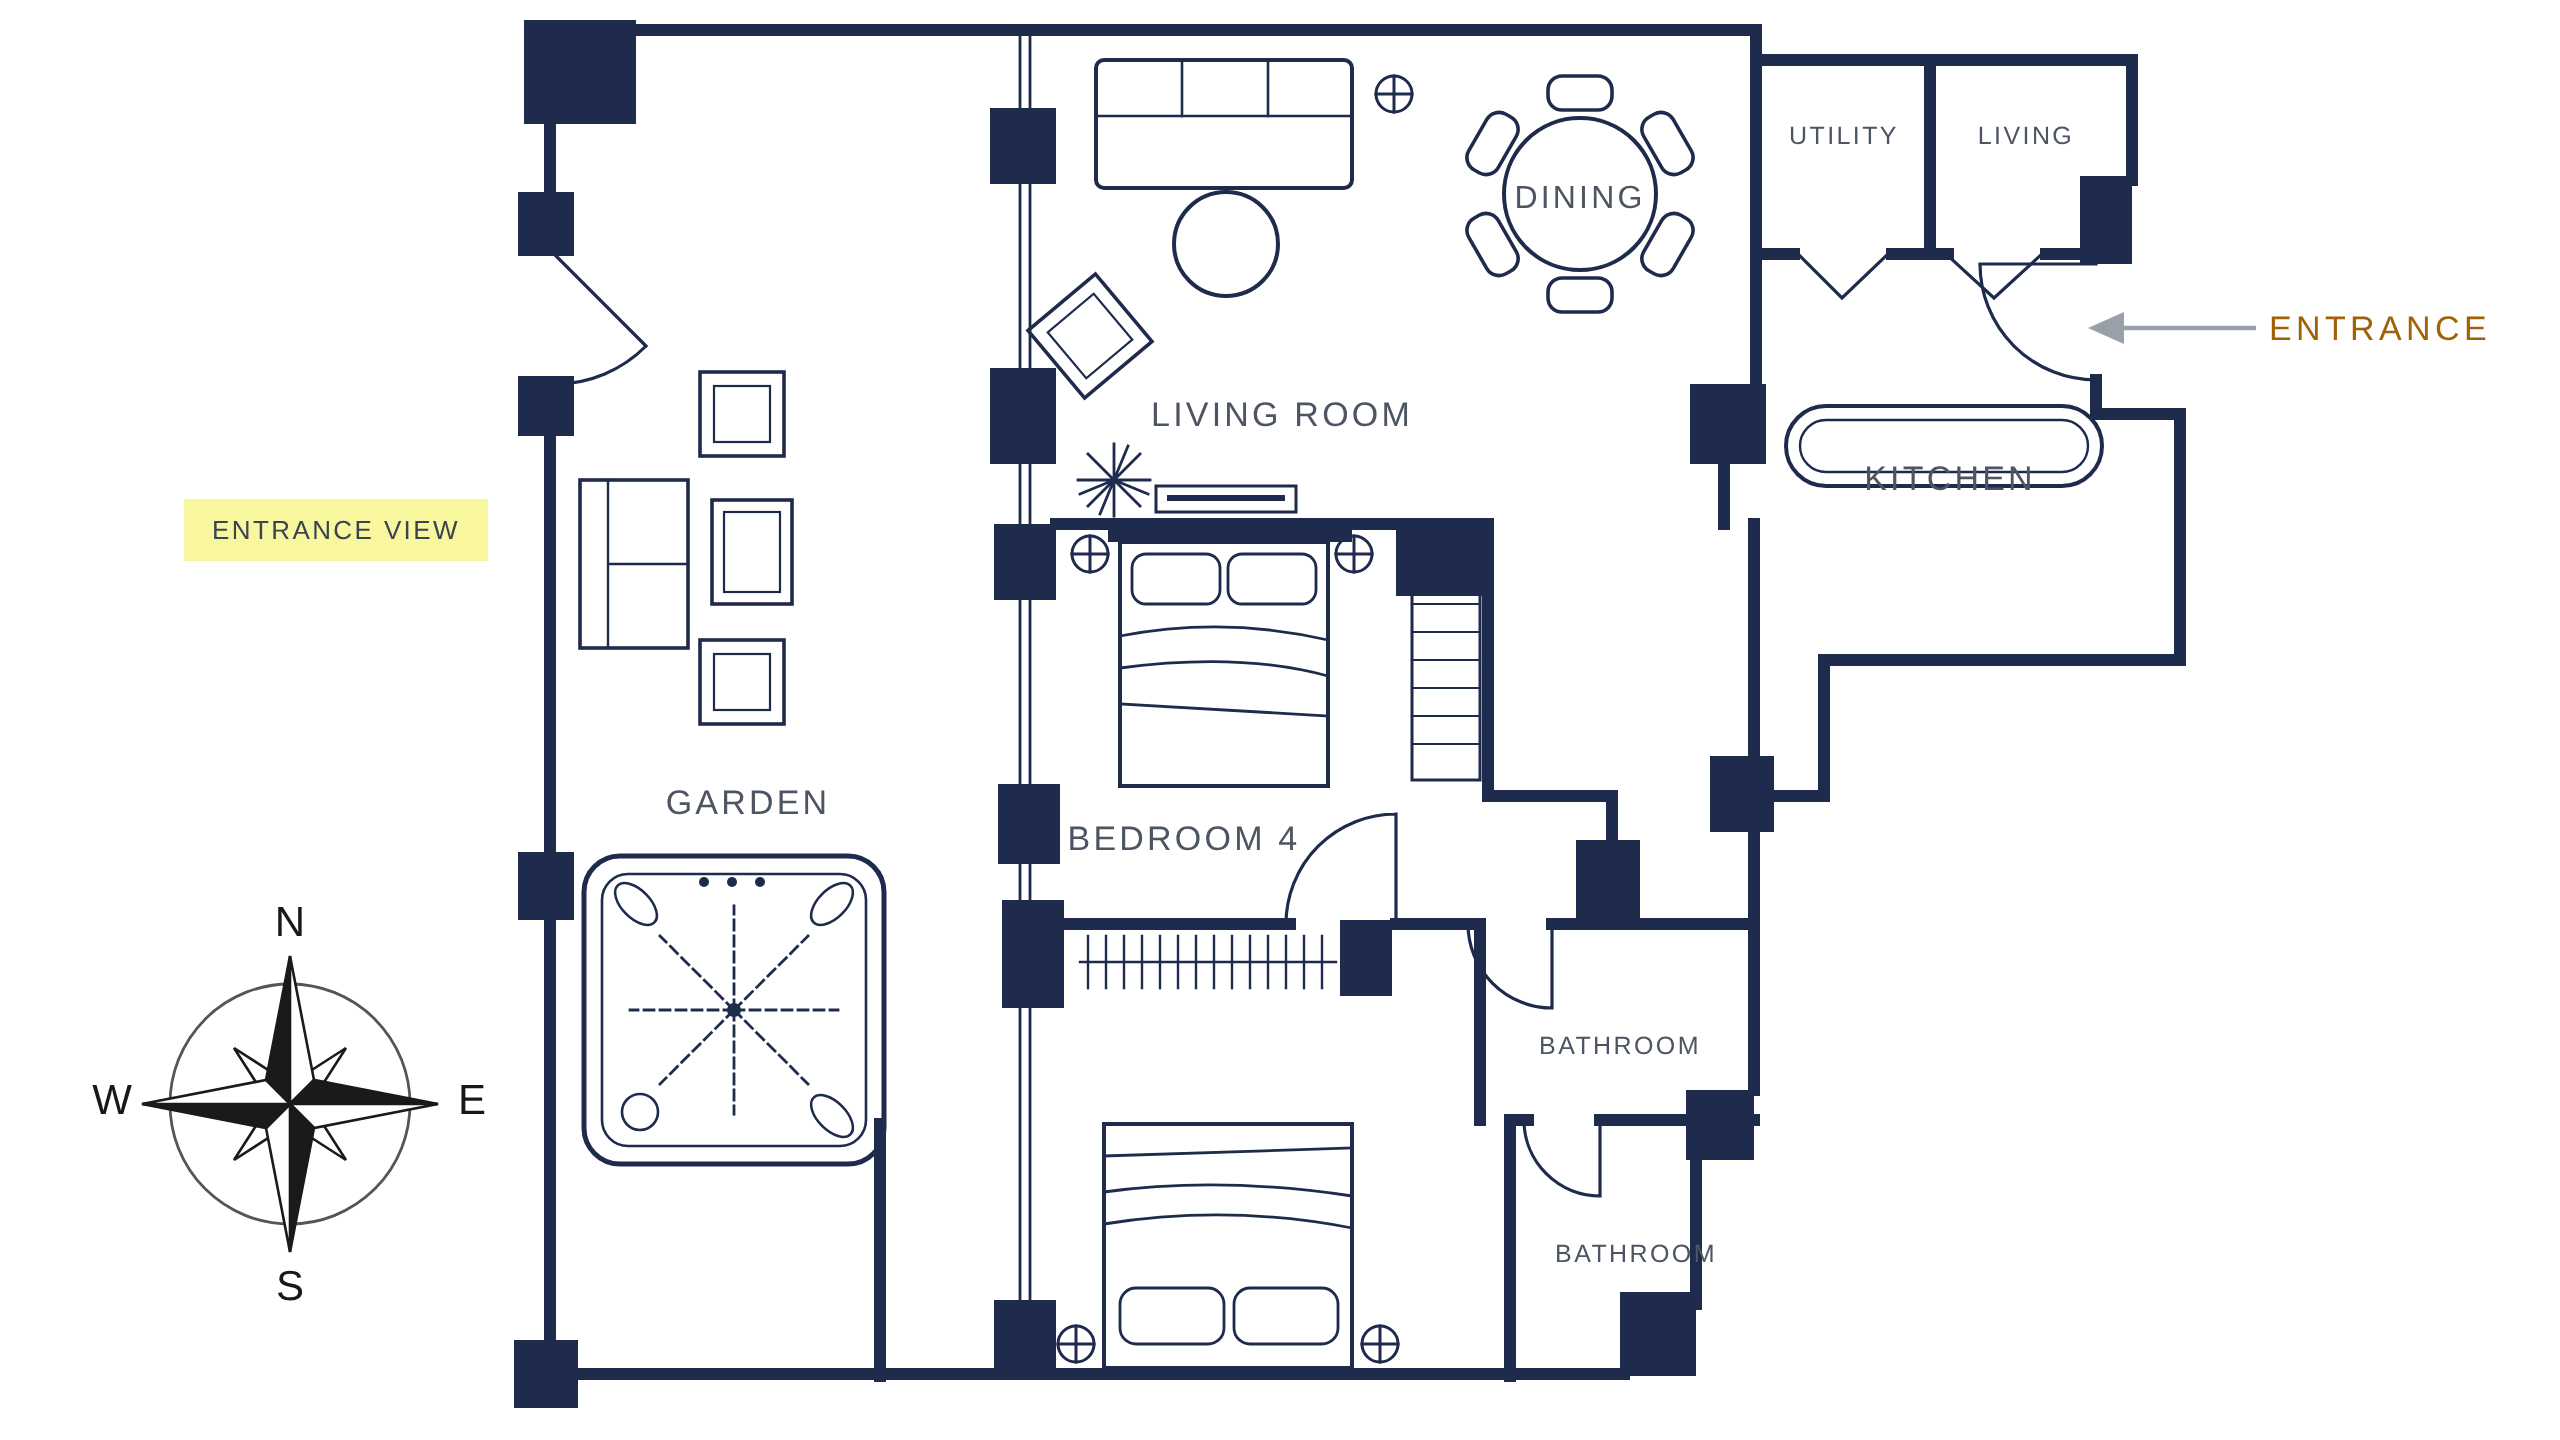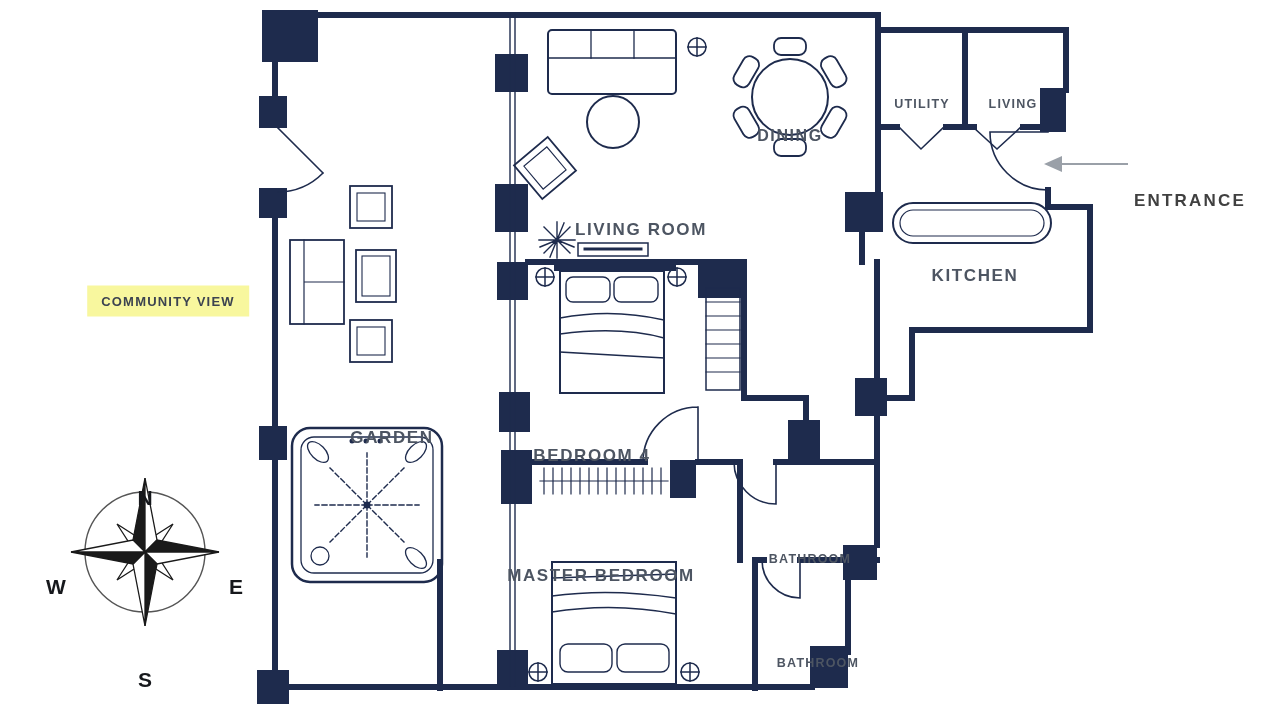--- a/index.html
+++ b/index.html
@@ -10,35 +10,34 @@
     overflow:hidden;
     font-family:"Liberation Sans", sans-serif;
   }
   #plan-svg{position:absolute;left:0;top:0;}
   .lbl{
     position:absolute;
     transform:translate(-50%,-50%);
     white-space:nowrap;
     color:#4d5562;
     letter-spacing:1.6px;
-    font-weight:700;
+    font-weight:400;
     user-select:none;
-    margin-top:36px;
   }
   .lbl.room{font-size:17px;}
   .lbl.small{font-size:12.5px;letter-spacing:1.2px;}
   .lbl.dining{font-size:16px;text-align:center;}
   .lbl.community{
     background:#f8f79e;
     padding:8px 14px;
     font-size:13px;
     letter-spacing:1.2px;
     color:#3c4350;
   }
-  .lbl.entrance{font-size:17px;color:#404040;letter-spacing:2.2px;}
+  .lbl.entrance{font-size:17px;color:#a16207;letter-spacing:2.2px;}
   .lbl.compass-letter{font-size:21px;color:#16181c;letter-spacing:0;}
 </style>
 </head>
 <body>
 
 <div id="stage">
 
   <svg id="plan-svg" width="1280" height="720" viewBox="0 0 1280 720">
 
     <g stroke="#1e2b4d" fill="none" stroke-linecap="square">
@@ -245,39 +244,38 @@
       <polygon points="145,478 157,540 145,552" fill="#fff"></polygon>
       <polygon points="219,552 157,540 145,552" fill="#1a1a1a"></polygon>
       <polygon points="219,552 157,564 145,552" fill="#fff"></polygon>
       <polygon points="145,626 157,564 145,552" fill="#1a1a1a"></polygon>
       <polygon points="145,626 133,564 145,552" fill="#fff"></polygon>
       <polygon points="71,552 133,564 145,552" fill="#1a1a1a"></polygon>
       <polygon points="71,552 133,540 145,552" fill="#fff"></polygon>
     </g>
   </svg>
 
-  <div class="lbl community" style="left:168px;top:265px;">COMMUNITY VIEW</div>
-
-  <div class="lbl room" style="left:392px;top:402px;">GARDEN</div>
-
-  <div class="lbl room" style="left:641px;top:194px;">LIVING ROOM</div>
+  <div class="lbl community" style="left:168px;top:265px;">ENTRANCE VIEW</div>
+
+  <div class="lbl room" style="left:374px;top:402px;">GARDEN</div>
+
+  <div class="lbl room" style="left:641px;top:208px;">LIVING ROOM</div>
 
   <div class="lbl dining" style="left:790px;top:100px;">DINING</div>
 
   <div class="lbl small" style="left:922px;top:68px;">UTILITY</div>
 
   <div class="lbl small" style="left:1013px;top:68px;">LIVING</div>
 
   <div class="lbl entrance" style="left:1190px;top:165px;">ENTRANCE</div>
 
   <div class="lbl room" style="left:975px;top:240px;">KITCHEN</div>
 
   <div class="lbl room" style="left:592px;top:420px;">BEDROOM 4</div>
 
-  <div class="lbl room" style="left:601px;top:540px;">MASTER BEDROOM</div>
 
   <div class="lbl small" style="left:810px;top:523px;">BATHROOM</div>
 
   <div class="lbl small" style="left:818px;top:627px;">BATHROOM</div>
 
   <div class="lbl compass-letter" style="left:145px;top:462px;">N</div>
   <div class="lbl compass-letter" style="left:145px;top:644px;">S</div>
   <div class="lbl compass-letter" style="left:236px;top:551px;">E</div>
   <div class="lbl compass-letter" style="left:56px;top:551px;">W</div>
 

